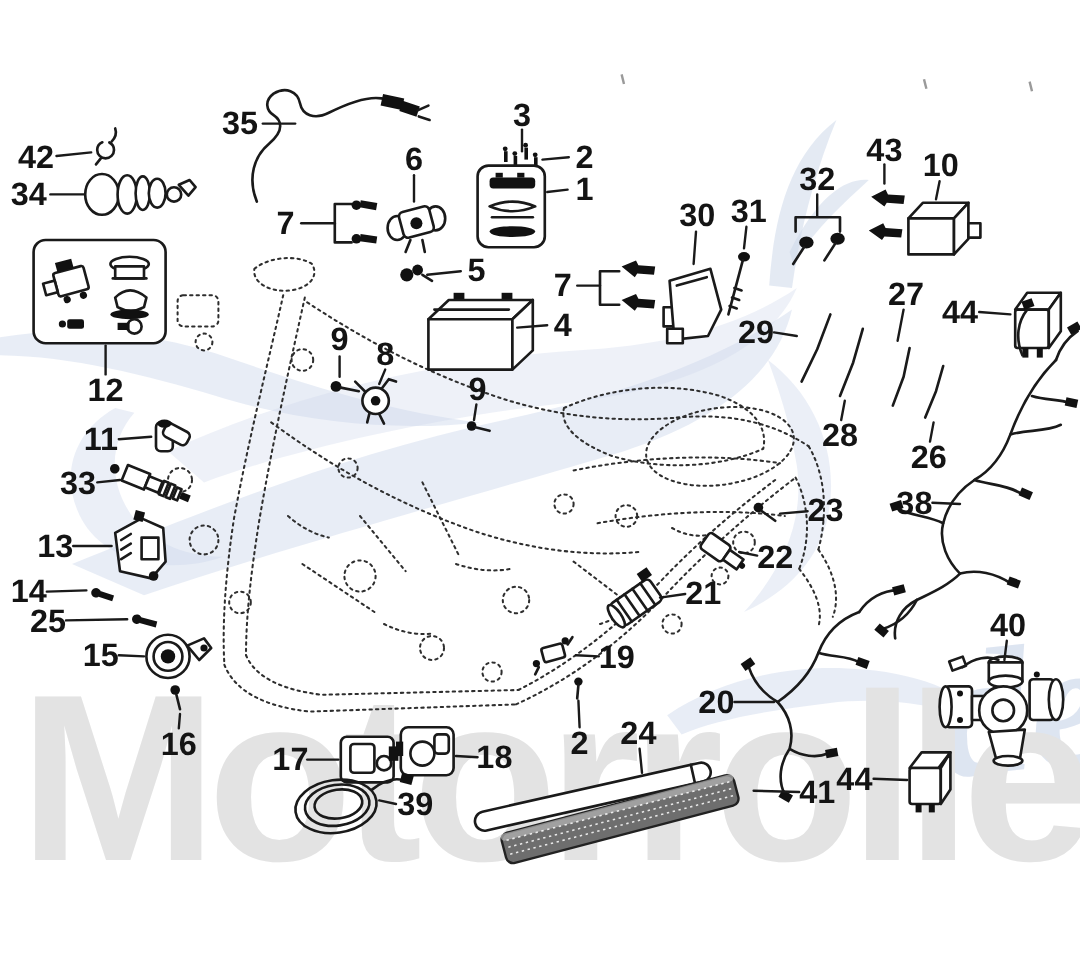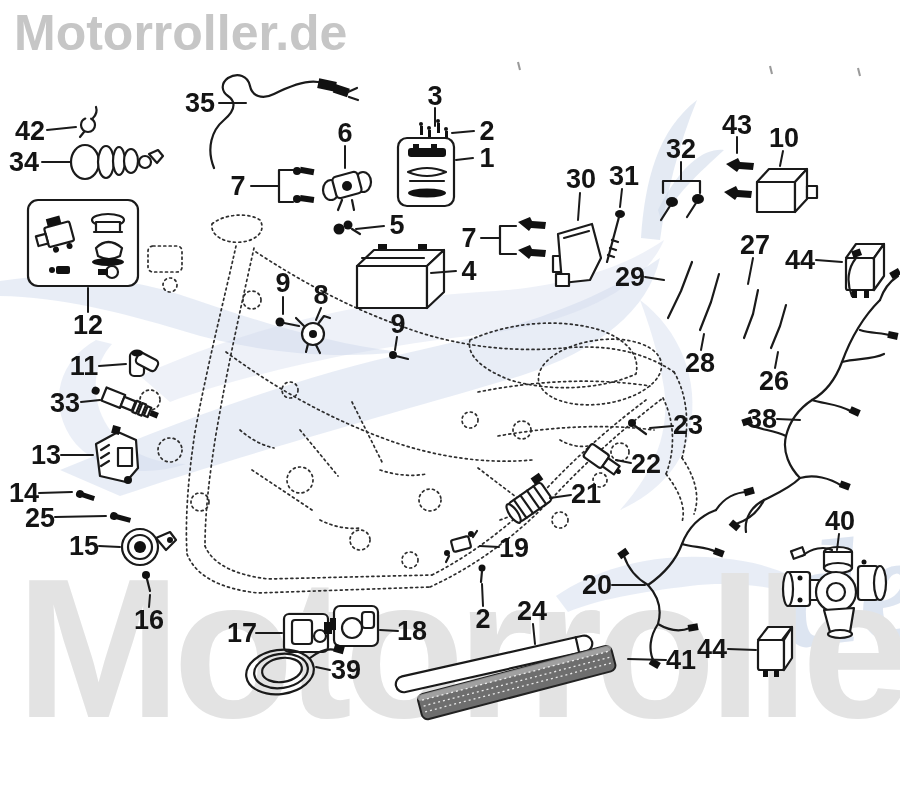--- a/index.html
+++ b/index.html
@@ -33,21 +33,20 @@
     <path class="swoosh" opacity=".35" d="M140,376 C240,330 360,300 480,292 C560,288 620,270 664,240 C640,296 560,326 470,336 C360,348 240,376 170,402 Z"></path>
     <path class="swoosh" opacity=".55" d="M641,238 C645,180 658,130 697,100 C678,146 666,196 660,240 Z"></path>
     <path class="swoosh" opacity=".55" d="M658,210 C682,162 706,148 724,150 C700,172 672,198 662,222 Z"></path>
     <path class="swoosh" opacity=".4" d="M640,300 C680,330 700,380 690,430 C684,462 660,492 620,510 C656,470 670,430 664,388 C658,350 648,322 640,300 Z"></path>
     <path class="swoosh" opacity=".45" d="M556,596 C600,566 660,552 720,558 C770,562 810,580 830,606 C790,588 740,580 690,586 C640,592 596,600 568,612 Z"></path>
     <text class="wm-de" x="788" y="648" transform="rotate(-6 788 648)">de</text>
   </svg>
 
   <div class="wm-big">Motorroller</div>
 
-  <div class="logo">Motorroller.de</div>
 
   <svg class="layer" width="900" height="800">
 
     <g>
       <path class="tick" d="M518,62 l2,8"></path>
         <path class="tick" d="M770,66 l2,8"></path>
         <path class="tick" d="M858,68 l2,8"></path>
     </g>
 
     <g>

